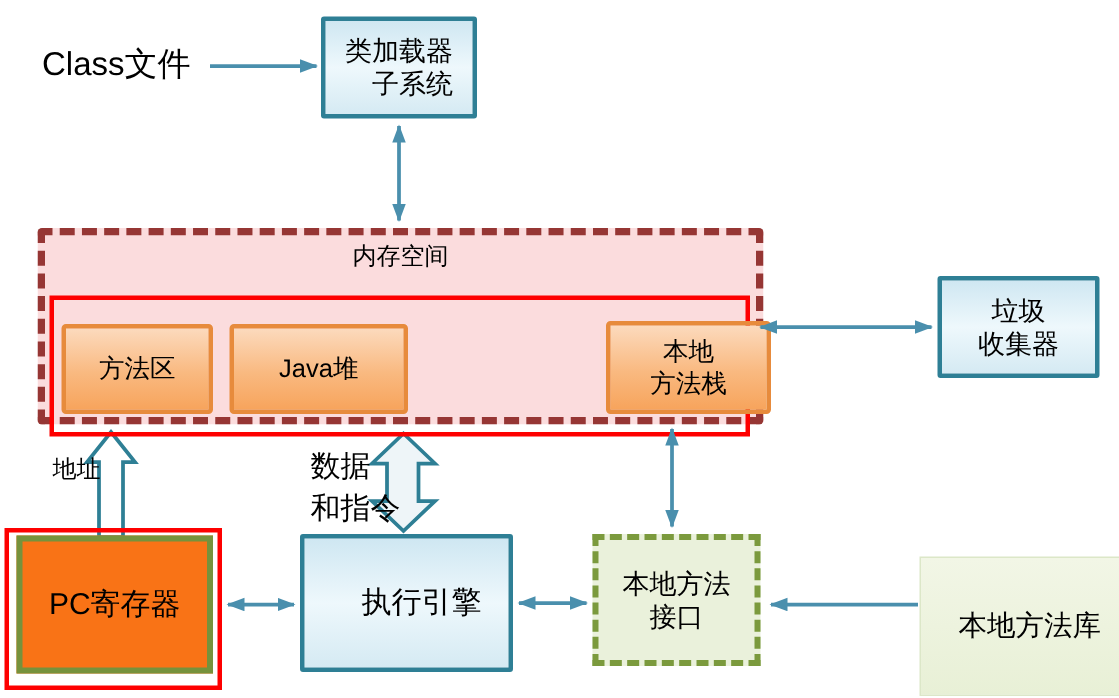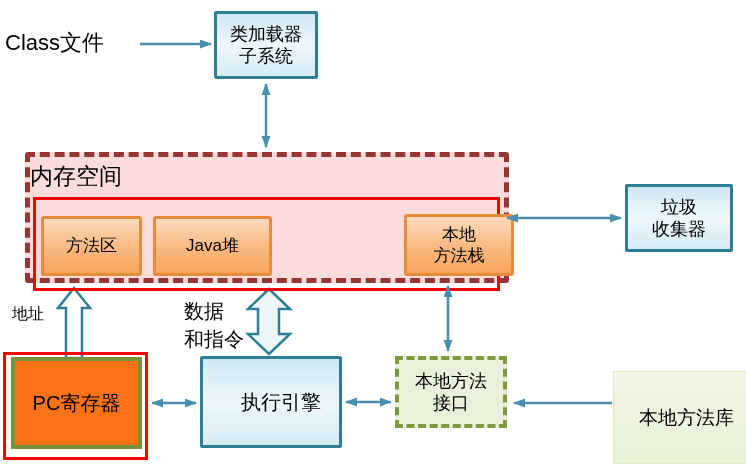--- a/index.html
+++ b/index.html
@@ -15,43 +15,43 @@
   }
   .blue-box{
     border:3px solid #2e7f95;
     background:linear-gradient(180deg,#cfe7f2 0%,#eef8fc 50%,#d5eaf3 100%);
     border-radius:2px;font-size:18px;
   }
   .memory-box{
     border:5px dashed #963634;background:#fbdcdd;border-radius:3px;
   }
   .memory-title{
-    position:absolute;left:0;right:0;top:5px;text-align:left;
-    font-size:23px;
+    position:absolute;left:0;right:0;top:5px;text-align:center;
+    font-size:16px;
   }
   .red-runtime-box{border:3px solid #fe0000;background:transparent;}
   .orange-box{
     border:3px solid #e78b3c;border-radius:3px;
     background:linear-gradient(180deg,#fcdabd 0%,#f9b980 55%,#f7a45c 100%);
     font-size:17px;
   }
   .pc-outer{border:3px solid #fe0000;background:transparent;}
   .pc-inner{
     border:4px solid #76923c;background:#f97316;font-size:20px;
   }
   .engine-box{font-size:20px;}
   .interface-box{
     border:4px dashed #7b9a3d;background:#eaf1db;font-size:18px;
   }
   .library-box{
     border:1px solid #dce7c8;
     background:linear-gradient(180deg,#f2f6e6 0%,#e8f0d6 100%);
     font-size:19px;
   }
-  .free-label{position:absolute;white-space:pre-line;line-height:1.4;}
+  .free-label{position:absolute;white-space:pre-line;line-height:1.4;margin-left:23px;}
   svg{position:absolute;left:0;top:0;pointer-events:none;}
 </style>
 </head>
 <body>
 
 <div class="canvas">
 
   <div class="box memory-box" style="left:25px;top:152px;width:484px;height:131px;">
     <div class="memory-title">内存空间</div>
   </div>
@@ -61,32 +61,32 @@
     <polygon points="269,289 290,309 279,309 279,334 290,334 269,354 248,334 258,334 258,309 248,309" fill="#eef5f8" stroke="#2e7f95" stroke-width="2.5"></polygon>
   </svg>
 
   <div class="box red-runtime-box" style="left:33px;top:197px;width:467px;height:94px;"></div>
 
   <div class="box orange-box" style="left:41px;top:216px;width:101px;height:60px;">方法区</div>
   <div class="box orange-box" style="left:153px;top:216px;width:119px;height:60px;">Java堆</div>
   <div class="box orange-box" style="left:404px;top:214px;width:110px;height:62px;">本地
 方法栈</div>
 
-  <div class="box blue-box" style="left:214px;top:11px;width:104px;height:68px;">类加载器
+  <div class="box blue-box" style="left:214px;top:11px;width:104px;height:68px;text-align:right;">类加载器
 子系统</div>
 
   <div class="box blue-box" style="left:625px;top:184px;width:108px;height:68px;">垃圾
 收集器</div>
 
   <div class="box pc-outer" style="left:3px;top:352px;width:145px;height:108px;"></div>
   <div class="box pc-inner" style="left:11px;top:357px;width:131px;height:92px;">PC寄存器</div>
 
   <div class="box blue-box engine-box" style="left:200px;top:356px;width:142px;height:92px;padding-left:20px;">执行引擎</div>
 
-  <div class="box interface-box" style="left:395px;top:356px;width:112px;height:72px;">本地方法
+  <div class="box interface-box" style="left:395px;top:356px;width:112px;height:88px;">本地方法
 接口</div>
 
   <div class="box library-box" style="left:613px;top:371px;width:147px;height:93px;">本地方法库</div>
 
   <div class="free-label" style="left:5px;top:28px;font-size:22px;">Class文件</div>
   <div class="free-label" style="left:12px;top:303px;font-size:16px;">地址</div>
   <div class="free-label" style="left:184px;top:297px;font-size:20px;">数据
 和指令</div>
 
   <svg width="746" height="465">

